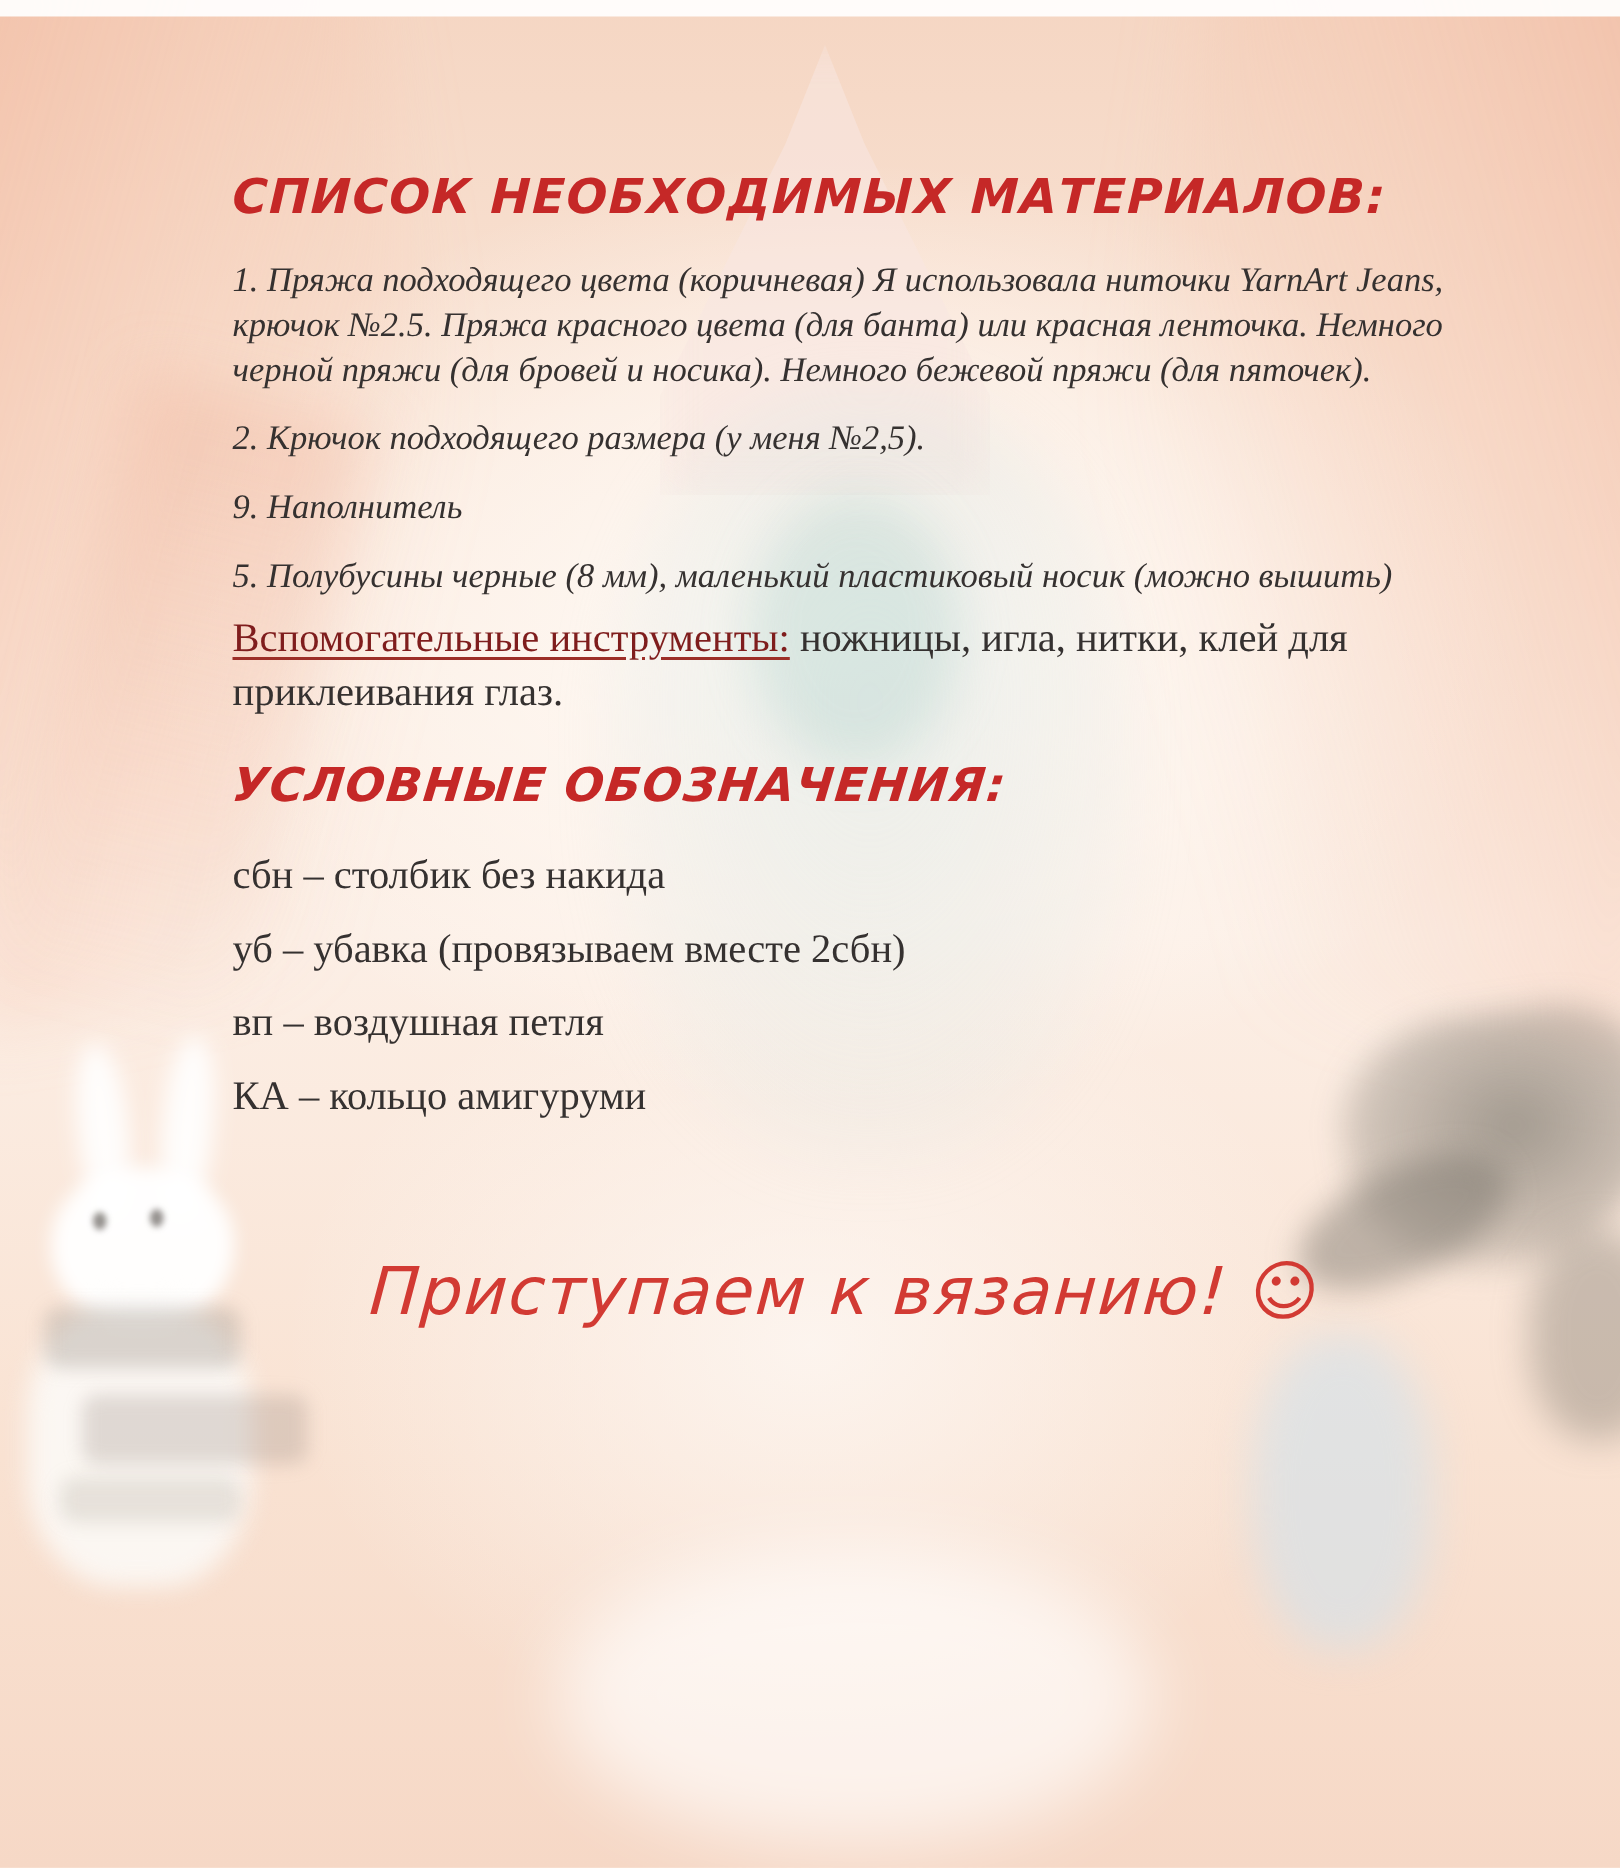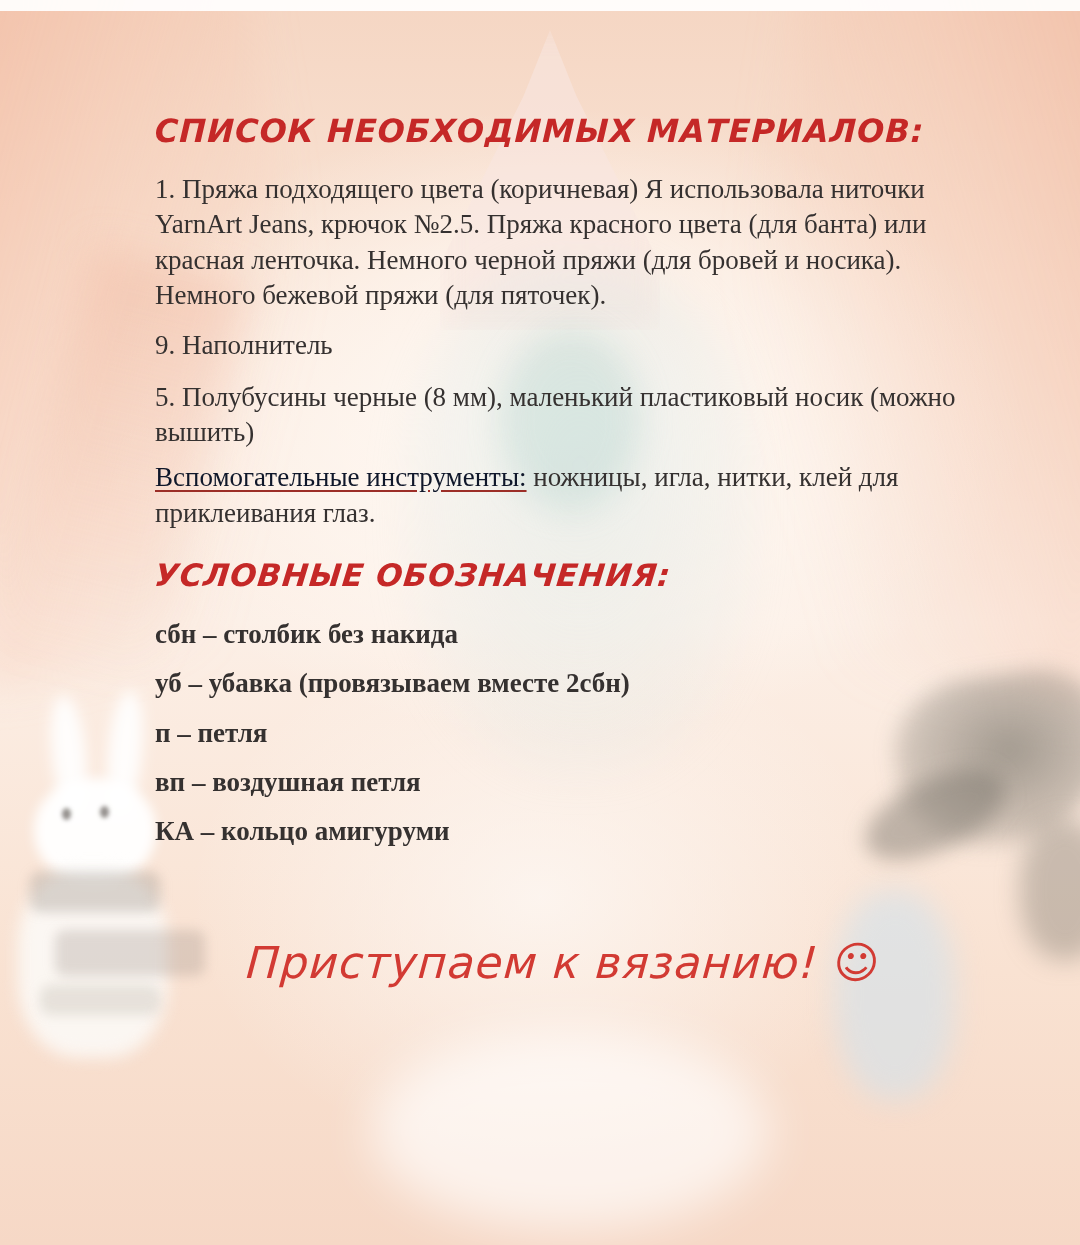--- a/index.html
+++ b/index.html
@@ -134,46 +134,46 @@
     font-family:"DejaVu Sans", sans-serif;
     font-style:italic;
     font-weight:700;
     font-size:32px;
     letter-spacing:1px;
     color:#c52827;
     transform:skewX(-2deg);
   }
   p.body-line{
     margin:0 0 15px 0;
-    font-size:27px;
+    font-size:23px;
     line-height:1.31;
+    font-style:italic;
   }
   p.item-5{margin-bottom:8px;margin-top:16px;}
   p.tools-line{margin:0 0 6px 0;font-size:27px;line-height:1.35;}
   .tools-label{
-    color:#0f172a;
+    color:#7f1d1d;
     text-decoration:underline;
     text-decoration-color:#9c2e27;
     text-underline-offset:4px;
   }
   h2.abbr-title{
     margin:26px 0 24px 0;
     font-family:"DejaVu Sans", sans-serif;
     font-style:italic;
     font-weight:700;
     font-size:31px;
     letter-spacing:1px;
     color:#c52827;
     transform:skewX(-6deg);
   }
   p.abbr-line{
     margin:0 0 14px 0;
     font-size:27px;
     line-height:1.3;
-    font-weight:bold;
   }
   .footer-cta{
     margin-top:88px;
     text-align:center;
     font-family:"DejaVu Sans", sans-serif;
     font-style:italic;
     font-weight:500;
     font-size:44px;
     letter-spacing:1px;
     color:#d23a33;
@@ -209,36 +209,36 @@
     <div class="blob bottom-glow"></div>
     <div class="blob top-strip"></div>
   </div>
 
   <div class="content">
 
     <h1 class="materials-title">СПИСОК НЕОБХОДИМЫХ МАТЕРИАЛОВ:</h1>
 
     <p class="body-line">1. Пряжа подходящего цвета (коричневая) Я использовала ниточки YarnArt Jeans, крючок №2.5. Пряжа красного цвета (для банта) или красная ленточка. Немного черной пряжи (для бровей и носика). Немного бежевой пряжи (для пяточек).</p>
 
+    <p class="body-line">2. Крючок подходящего размера (у меня №2,5).</p>
 
 
     <p class="body-line">9. Наполнитель</p>
 
     <p class="body-line item-5">5. Полубусины черные (8 мм), маленький пластиковый носик (можно вышить)</p>
 
     <p class="tools-line"><span class="tools-label">Вспомогательные инструменты:</span><span> ножницы, игла, нитки, клей для приклеивания глаз.</span></p>
 
     <h2 class="abbr-title">УСЛОВНЫЕ ОБОЗНАЧЕНИЯ:</h2>
 
     <p class="abbr-line">сбн – столбик без накида</p>
 
 
     <p class="abbr-line">уб – убавка (провязываем вместе 2сбн)</p>
 
-    <p class="abbr-line">п – петля</p>
 
     <p class="abbr-line">вп – воздушная петля</p>
 
     <p class="abbr-line">КА – кольцо амигуруми</p>
 
     <div class="footer-cta">Приступаем к вязанию! ☺</div>
 
   </div>
 </div>
 

